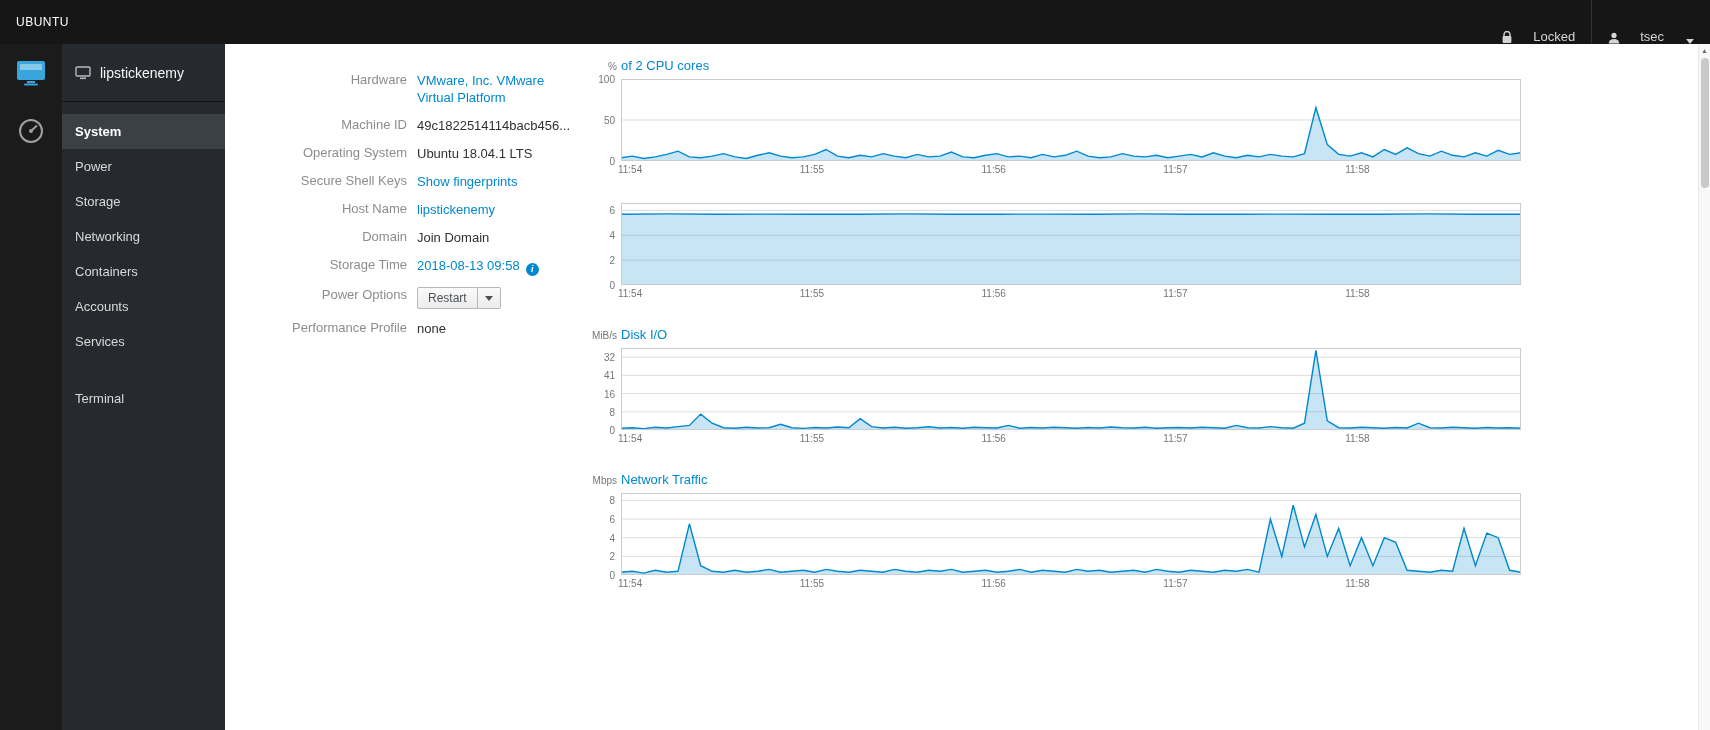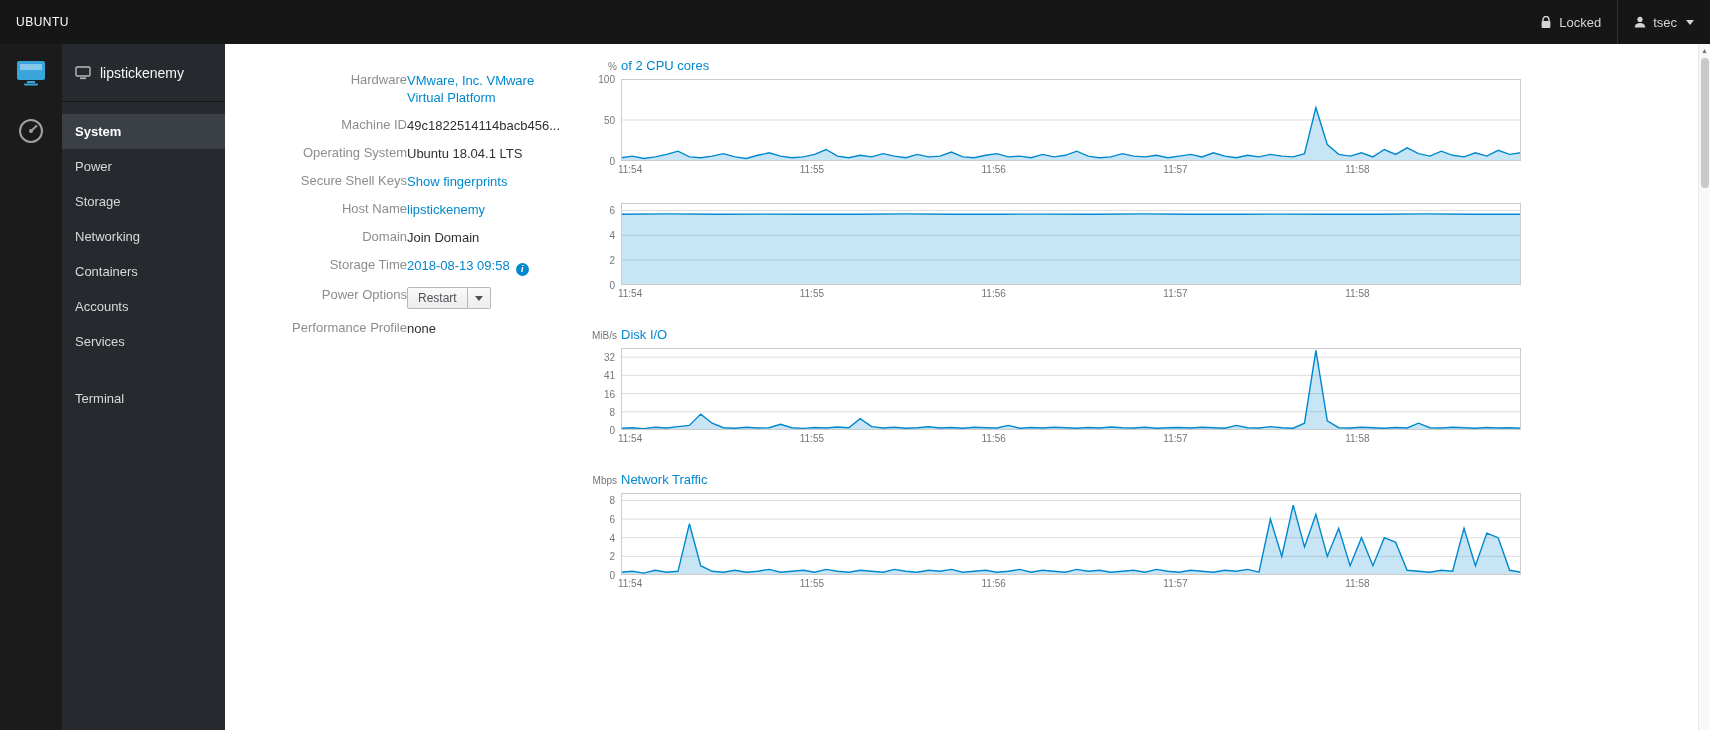--- a/index.html
+++ b/index.html
@@ -5,21 +5,21 @@
   * { margin:0; padding:0; box-sizing:border-box; }
   html,body { width:1710px; height:730px; overflow:hidden; background:#fff;
               font-family:"Liberation Sans", sans-serif; }
 
   
   .topbar { position:absolute; top:0; left:0; width:1710px; height:44px;
             background:#161616; display:flex; align-items:center;
             justify-content:space-between; z-index:20; }
   .brand { color:#ffffff; font-size:12px; padding-left:16px; letter-spacing:.5px; }
   .topbar-right { display:flex; align-items:center; height:100%; }
-  .tb-item { display:flex; align-items:center; gap:7px; padding:0 16px; height:100%;
+  .tb-item { display:flex; align-items:flex-end; gap:20px; padding:0 16px; height:100%;
              color:#d4d4d4; font-size:13px; cursor:pointer; }
   .tb-divider { width:1px; height:100%; background:#333; }
   .caret-down { width:0; height:0; border-left:4px solid transparent;
                 border-right:4px solid transparent; border-top:5px solid #d4d4d4;
                 display:inline-block; margin-left:2px; }
 
   
   .shell { position:absolute; top:44px; left:0; bottom:0; display:flex; }
   .iconstrip { width:62px; background:#1b1b1b; }
   .icon-slot { height:58px; display:flex; align-items:center; justify-content:center; cursor:pointer; }
@@ -31,21 +31,21 @@
   .nav-item.active { background:#3b4046; color:#ffffff; font-weight:bold; }
   .nav-secondary { margin-top:10px; }
 
   
   .main { position:absolute; top:44px; left:225px; right:12px; bottom:0;
           background:#fff; display:flex; overflow:hidden; }
   .info-panel { width:362px; flex:none; padding:26px 0 0 20px; }
   .info-row { display:flex; margin-bottom:9px; }
   .info-label { width:162px; flex:none; text-align:right; color:#8b8d8f;
                 font-size:13px; padding-top:2px; }
-  .info-value { font-size:13px; color:#303030; max-width:150px;
+  .info-value { margin-left:10px; font-size:13px; color:#303030; max-width:150px;
                 line-height:17px; padding-top:2px; }
   a.link { color:#0088ce; text-decoration:none; cursor:pointer; }
   .info-dot { display:inline-block; width:13px; height:13px; border-radius:50%;
               background:#0088ce; color:#fff; font-size:9px; line-height:13px;
               text-align:center; font-weight:bold; font-style:italic;
               margin-left:6px; vertical-align:-2px; cursor:pointer; }
   .btn-group { display:inline-flex; }
   .btn { background:linear-gradient(#fafafa,#ececec); border:1px solid #b7b7b7;
          font-size:12px; color:#4d5258; padding:3px 10px; cursor:pointer;
          border-radius:2px 0 0 2px; }

